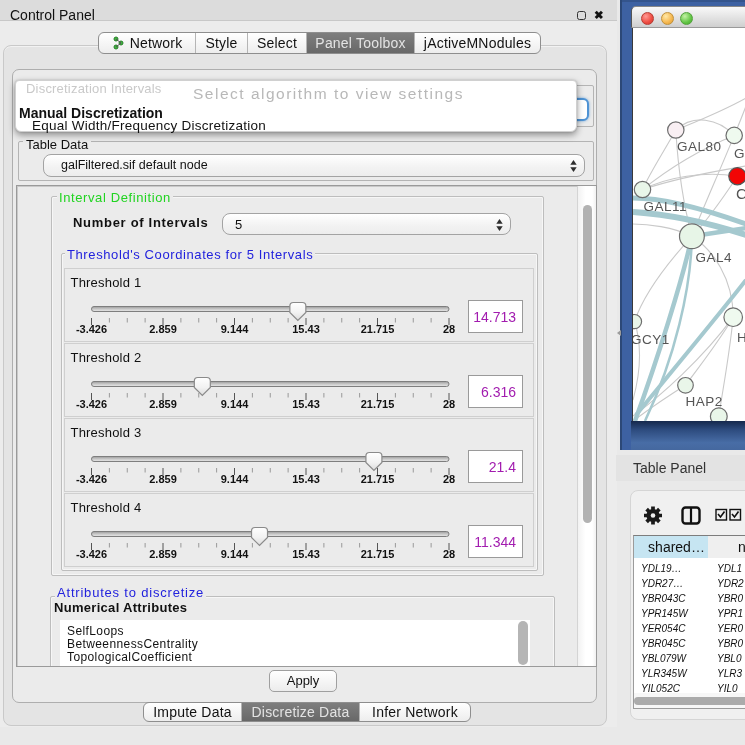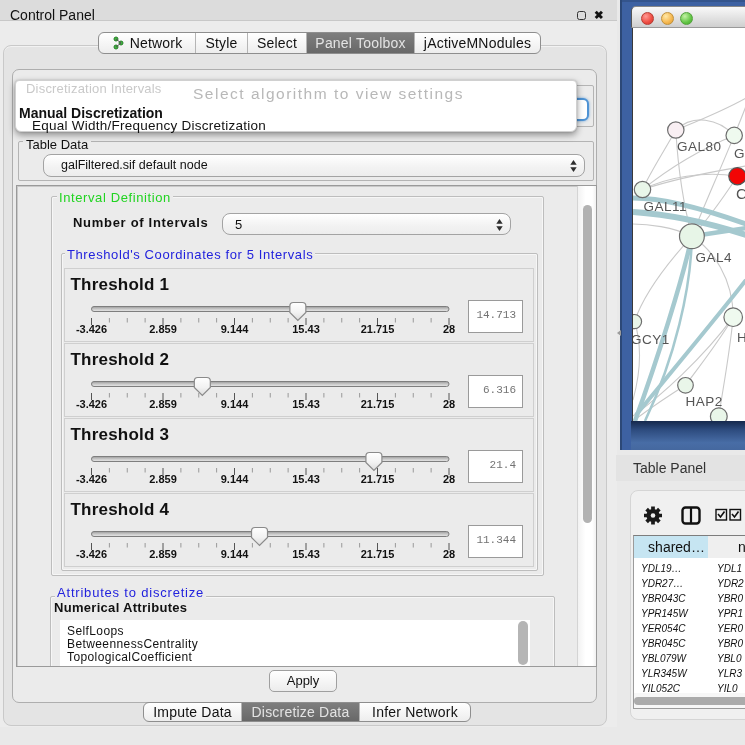--- a/index.html
+++ b/index.html
@@ -50,23 +50,23 @@
 .etched { border:1px solid #bdbdbd; border-radius:2px; box-shadow:inset 0 0 0 1px #f6f6f6; }
 #ivgroup { left:34px; top:10px; width:493px; height:380px; }
 #ivtitle { left:40px; top:4px; font-size:13px; color:#21d421; background:#ebebeb; padding:0 2px; letter-spacing:0.6px; }
 #nilabel { left:56px; top:29px; font-size:13px; font-weight:bold; color:#111; letter-spacing:0.7px; }
 #nicombo { left:205px; top:27px; width:289px; height:22px; }
 #nicombo .ctext { position:absolute; left:12px; top:3px; font-size:13px; color:#111; }
 #thgroup { left:44px; top:67px; width:477px; height:318px; }
 #thtitle { left:48px; top:61px; font-size:13px; color:#2222dd; background:#ebebeb; padding:0 2px; letter-spacing:0.6px; }
 
 .thpanel { position:absolute; left:47px; width:470px; height:74px; border:1px solid #cfcfcf; background:#ebebeb; }
-.thlabel { position:absolute; left:5.5px; top:6px; font-size:17px; font-weight:bold; color:#111; letter-spacing:0.2px; }
+.thlabel { position:absolute; left:5.5px; top:6px; font-size:13px; font-weight:normal; color:#111; letter-spacing:0.2px; }
 .thvalue { position:absolute; left:403px; top:31px; width:55px; height:33px; background:#fff; border:1px solid #9a9a9a; }
-.thvalue span { position:absolute; right:6px; top:8px; font-size:11px; color:#737373;font-family:Liberation Mono, monospace; }
+.thvalue span { position:absolute; right:6px; top:8px; font-size:14px; color:#a21caf; }
 
 
 #attrgroup { left:33px; top:410px; width:505px; height:75px; }
 #attrtitle { left:38px; top:399px; font-size:13px; color:#2222dd; background:#ebebeb; padding:0 2px; letter-spacing:0.8px; }
 #numattr { left:37px; top:414px; font-size:13px; font-weight:bold; color:#111; letter-spacing:0.3px; }
 #attrlist { left:43px; top:434px; width:456px; height:48px; background:#fff; }
 #attrlist div { font-size:12px; color:#111; padding-left:7px; line-height:13px; letter-spacing:0.4px; }
 #listscroll { left:499px; top:434px; width:14px; height:48px; background:#fff; }
 #listthumb { left:2px; top:1px; width:10px; height:44px; background:#b5b5b5; border-radius:5px; }
 

